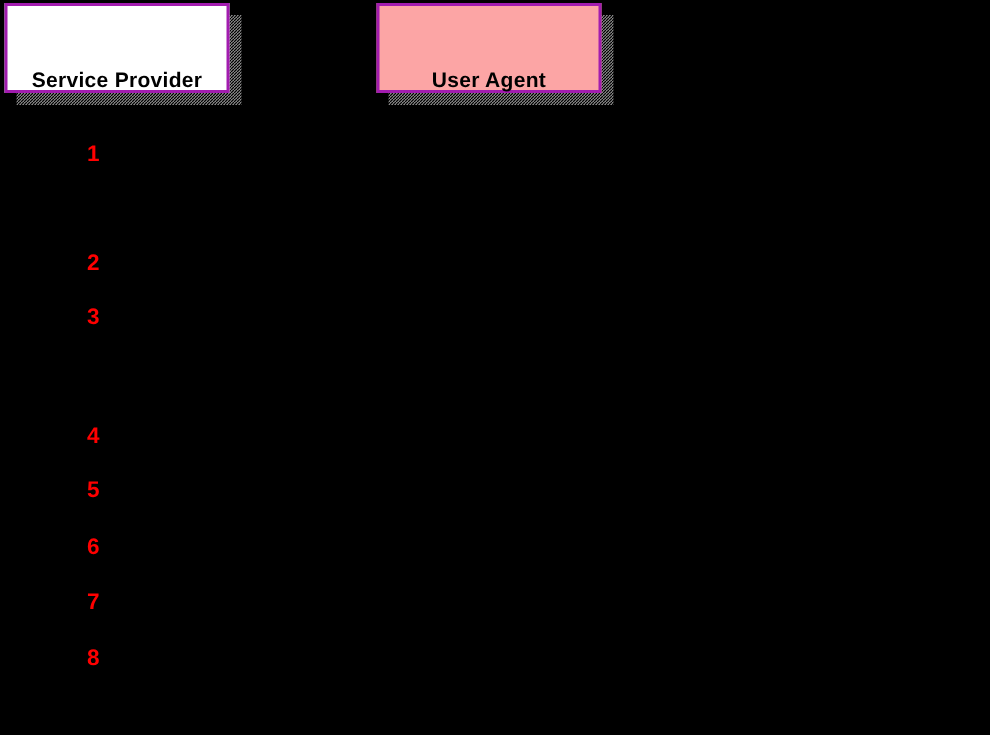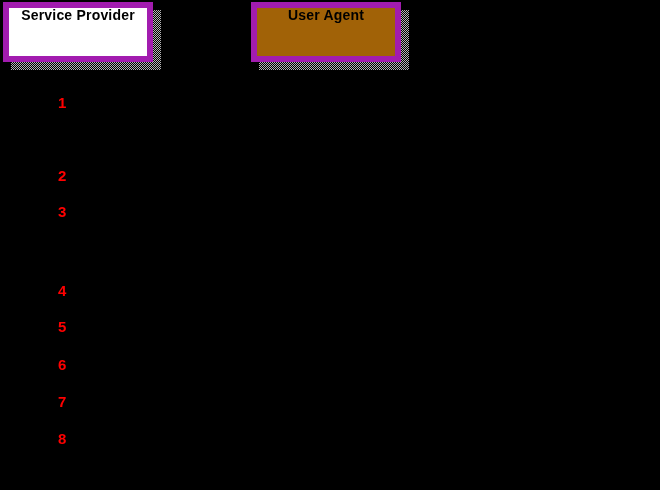--- a/index.html
+++ b/index.html
@@ -36,24 +36,24 @@
     background-size: 2px 2px;
     background-position: 0 0, 1px 1px;
   }
   .actor-body {
     position: absolute;
     left: 0;
     top: 0;
     width: 100%;
     height: 100%;
     background: #ffffff;
-    border: 6px solid #a21caf;
+    border: 2px solid #a21caf;
     box-sizing: border-box;
     display: flex;
-    align-items: flex-start;
+    align-items: flex-end;
     justify-content: center;
   }
   .actor-label {
     color: #000000;
     font-size: 14px;
     font-weight: bold;
     letter-spacing: 0.2px;
     line-height: 1;
     white-space: nowrap;
     font-family: "Liberation Sans", sans-serif;
@@ -77,21 +77,21 @@
 
   <div class="actor" style="left: 3px; top: 2px; width: 150px; height: 60px;">
     <div class="actor-shadow"></div>
     <div class="actor-body" style="background: rgb(255, 255, 255);">
       <span class="actor-label" style="color: rgb(0, 0, 0);">Service Provider</span>
     </div>
   </div>
 
   <div class="actor" style="left: 251px; top: 2px; width: 150px; height: 60px;">
     <div class="actor-shadow"></div>
-    <div class="actor-body" style="background: #a16207;">
+    <div class="actor-body" style="background: #fca5a5;">
       <span class="actor-label" style="color: rgb(0, 0, 0);">User Agent</span>
     </div>
   </div>
 
 
   <span class="step-number" style="left: 58px; top: 95px; color: rgb(255, 0, 0);">1</span>
   <span class="step-number" style="left: 58px; top: 168px; color: rgb(255, 0, 0);">2</span>
   <span class="step-number" style="left: 58px; top: 204px; color: rgb(255, 0, 0);">3</span>
   <span class="step-number" style="left: 58px; top: 283px; color: rgb(255, 0, 0);">4</span>
   <span class="step-number" style="left: 58px; top: 319px; color: rgb(255, 0, 0);">5</span>

